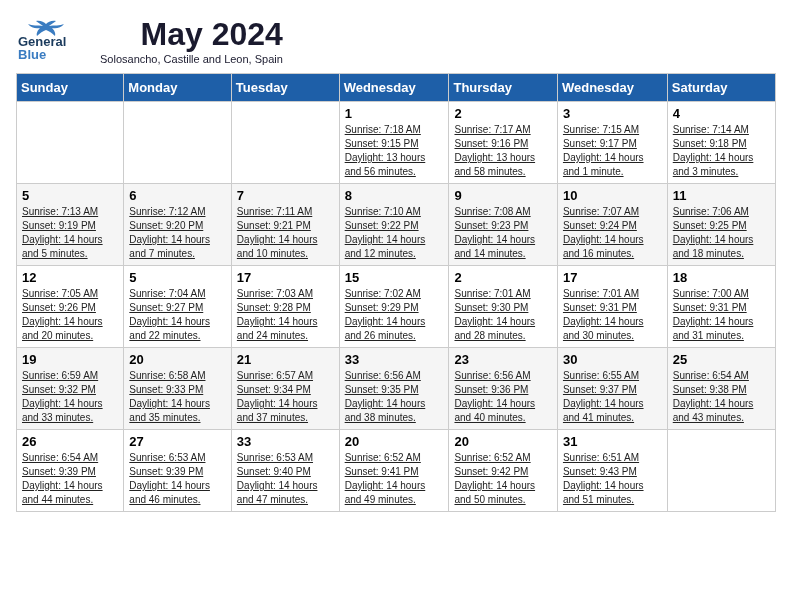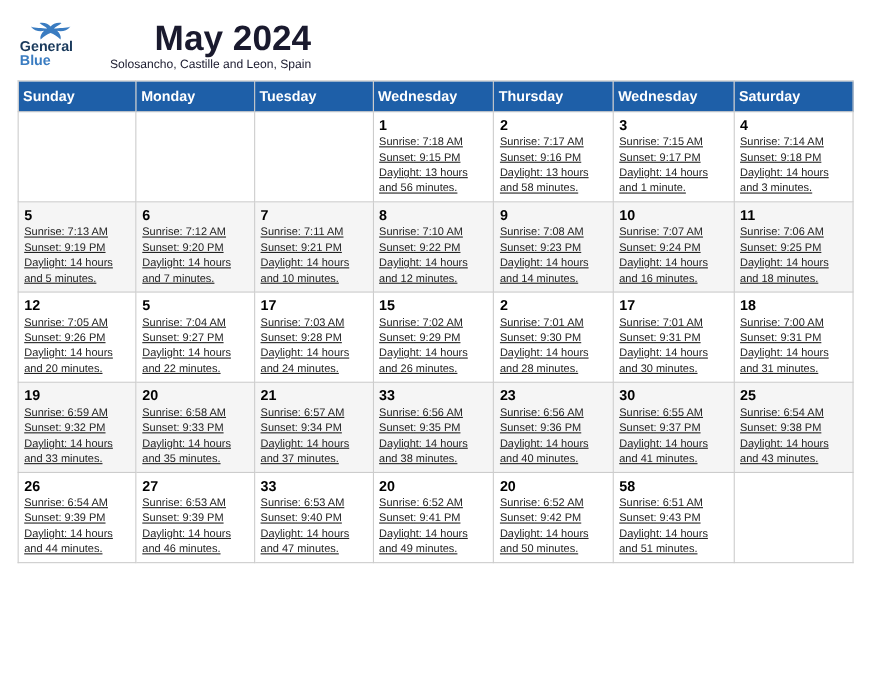--- a/index.html
+++ b/index.html
@@ -236,19 +236,19 @@
         </td>
         <td>
           <span class="day-num">20</span>
           <div class="day-info">Sunrise: 6:52 AM<br>Sunset: 9:41 PM<br>Daylight: 14 hours and 49 minutes.</div>
         </td>
         <td>
           <span class="day-num">20</span>
           <div class="day-info">Sunrise: 6:52 AM<br>Sunset: 9:42 PM<br>Daylight: 14 hours and 50 minutes.</div>
         </td>
         <td>
-          <span class="day-num">58</span>
+          <span class="day-num">31</span>
           <div class="day-info">Sunrise: 6:51 AM<br>Sunset: 9:43 PM<br>Daylight: 14 hours and 51 minutes.</div>
         </td>
         <td class="empty"></td>
       </tr>
     </tbody>
 </table>
 
 </body></html>

